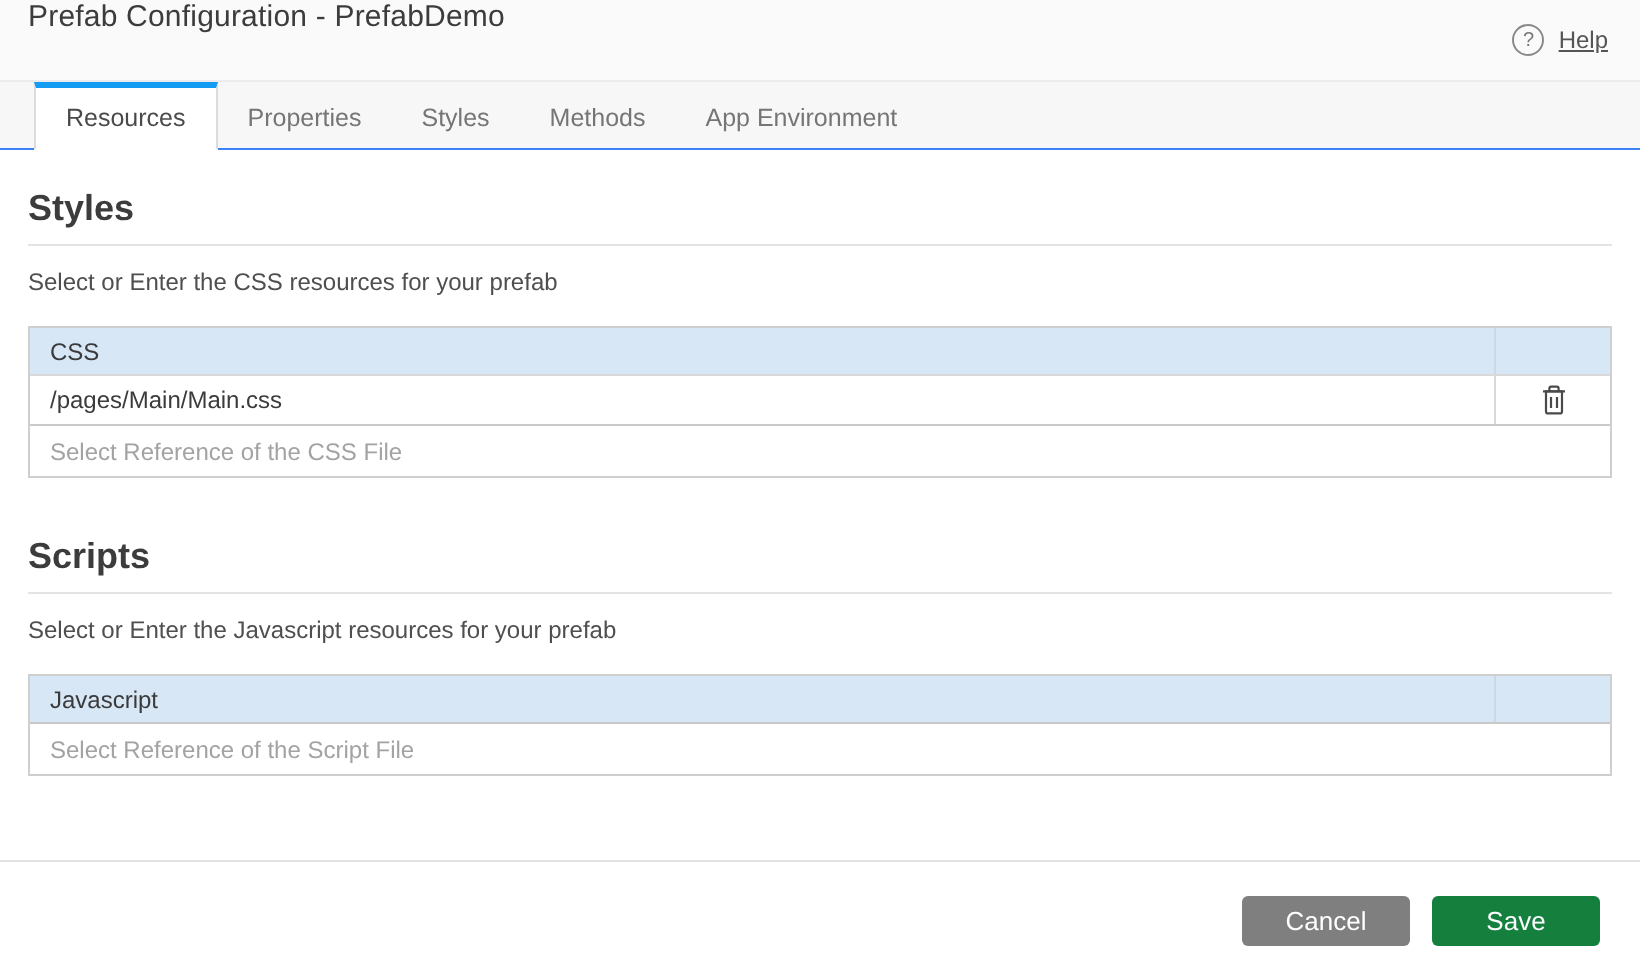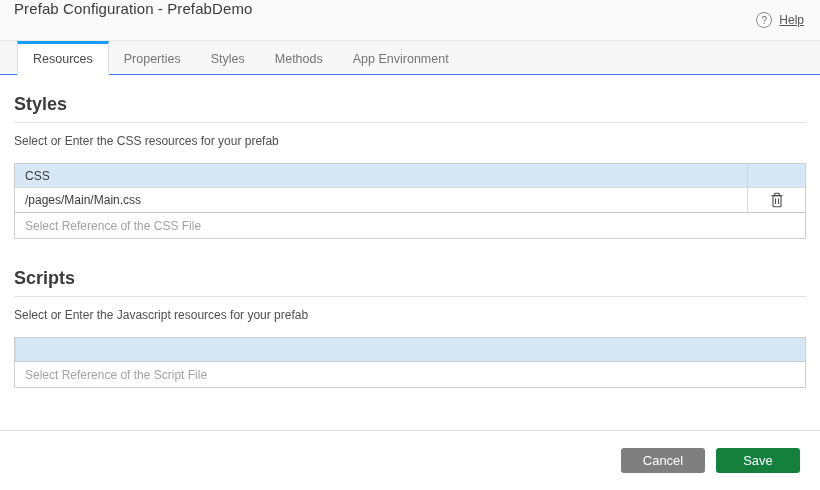--- a/index.html
+++ b/index.html
@@ -198,20 +198,21 @@
       </div>
     </div>
   </div>
 
   <div class="section">
     <div class="section-heading">Scripts</div>
     <div class="section-desc">Select or Enter the Javascript resources for your prefab</div>
 
     <div class="res-table">
       <div class="t-head">
+        <div class="col-main">Javascript</div>
         <div class="col-action"></div>
       </div>
       <div class="t-input-row">
         <input type="text" placeholder="Select Reference of the Script File" style="">
       </div>
     </div>
   </div>
 
 </div>
 

